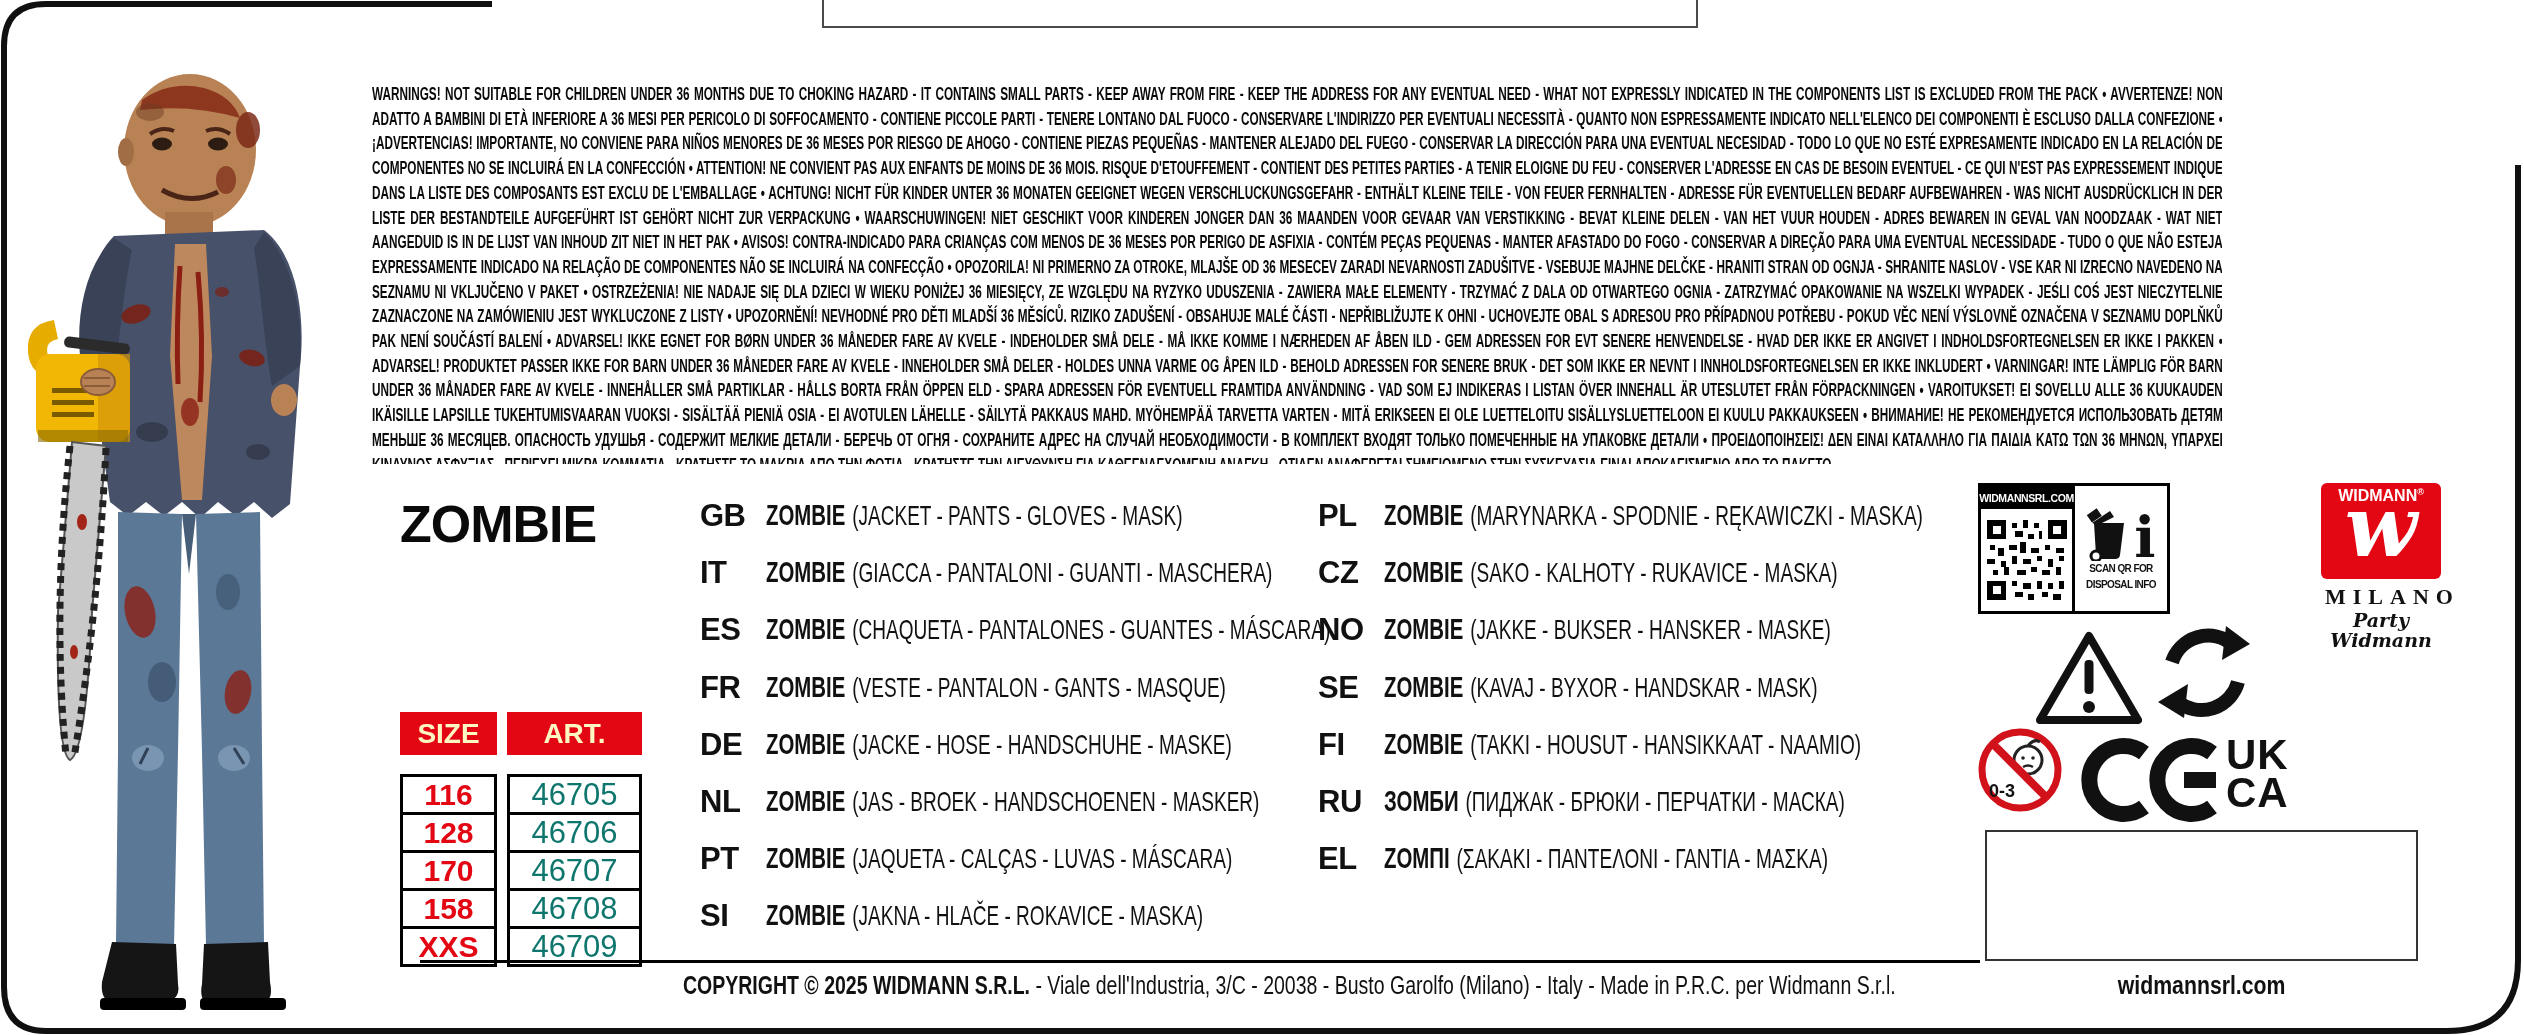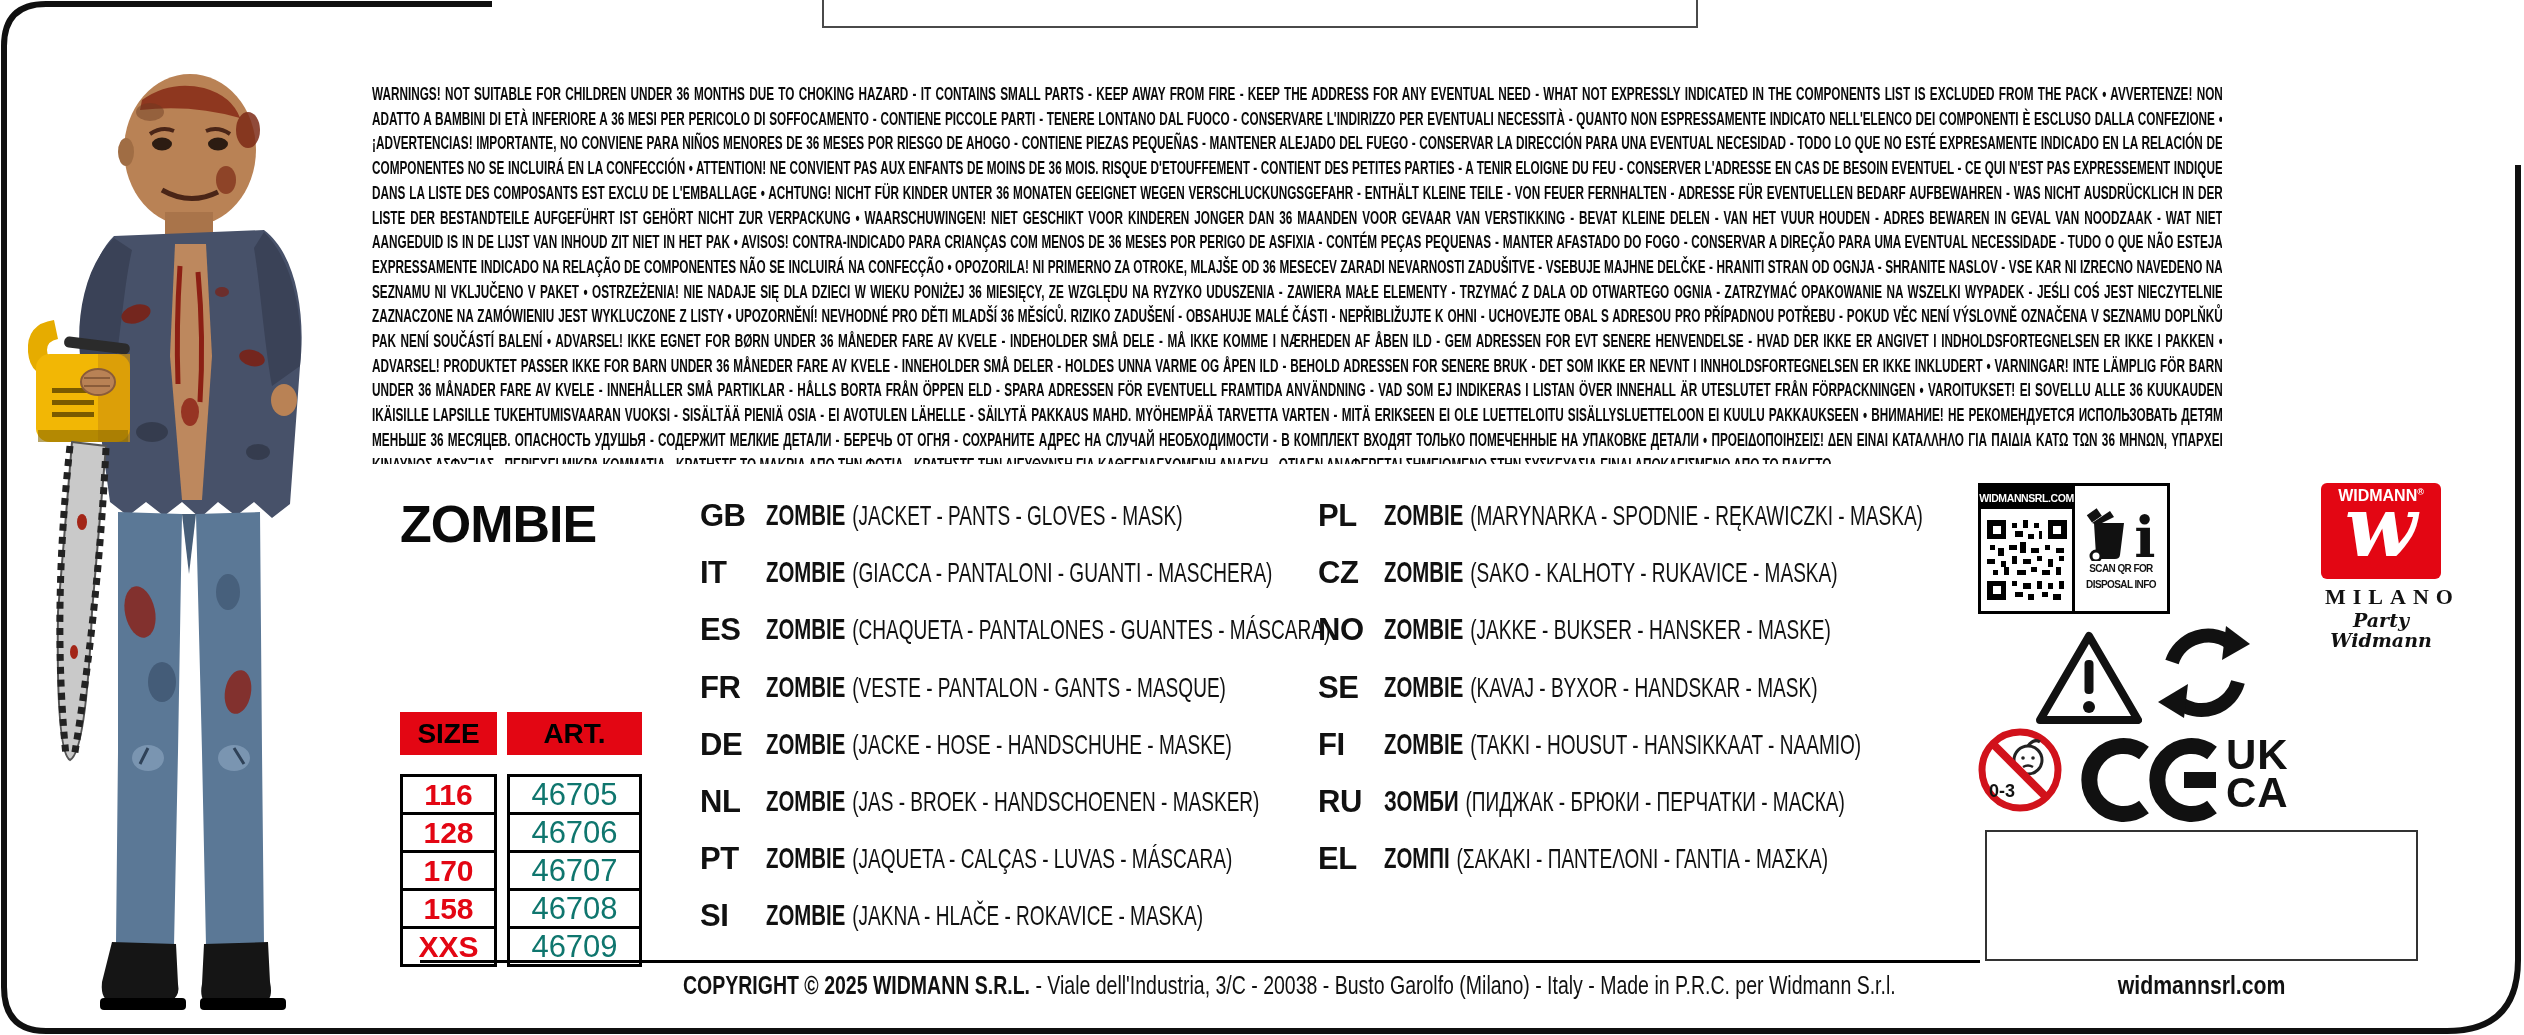--- a/index.html
+++ b/index.html
@@ -23,21 +23,21 @@
   .title { position:absolute; left:400px; top:494px; font-size:52px; font-weight:bold;
     letter-spacing:-1px; color:#0a0a0a; z-index:3; }
 
   
   .size-table { position:absolute; left:400px; top:712px; z-index:3; }
   .st-row { display:flex; }
   .st-head { margin-bottom:7px; }
   .st-cell { display:flex; align-items:center; justify-content:center; }
   .st-size { width:97px; }
   .st-art  { width:135px; margin-left:10px; }
-  .st-head .st-cell { height:43px; background:var(--red); color:#000000; font-weight:bold; font-size:28px; letter-spacing:0; }
+  .st-head .st-cell { height:43px; background:var(--red); color:#fef9c3; font-weight:bold; font-size:28px; letter-spacing:0; }
   .st-body .st-cell { height:41px; background:#fff; border:3px solid #000; margin-top:-3px; }
   .st-body .st-row:first-child .st-cell { margin-top:12px; }
   .st-body .st-size { color:var(--red); font-weight:bold; font-size:30px; }
   .st-body .st-art  { color:#0f766e; font-size:31px; letter-spacing:0; }
 
   
   .lang-col { position:absolute; top:498px; z-index:3; }
   .lang-left  { left:700px; }
   .lang-right { left:1318px; }
   .lrow { display:flex; align-items:flex-start; height:57.2px; }

